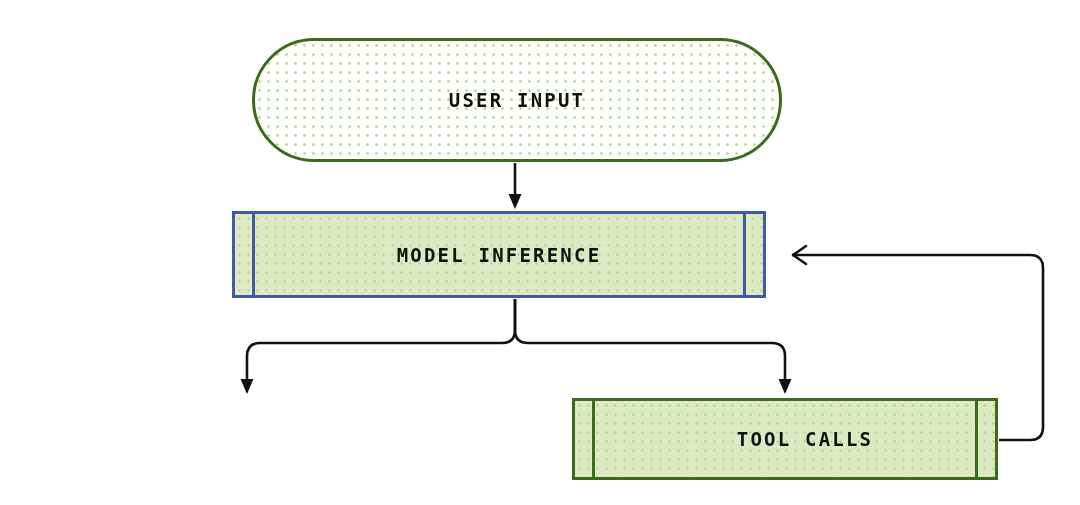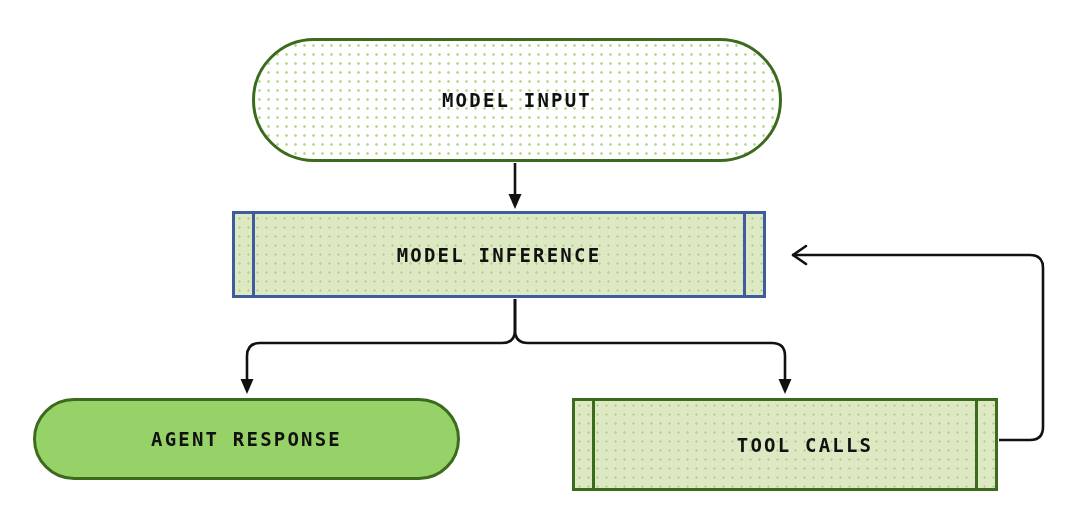--- a/index.html
+++ b/index.html
@@ -84,21 +84,21 @@
     border: 3px solid #3d6b1e;
     border-radius: 41px;
     background: #97d269;
   }
 
   
   #node-tool-calls {
     left: 572px;
     top: 398px;
     width: 426px;
-    height: 93px;
+    height: 82px;
     border: 3px solid #3d6b1e;
     background-color: #dde9c2;
     background-image: radial-gradient(#bfd09a 1.25px, transparent 1.35px);
     background-size: 9px 9px;
     padding-left: 40px;
   }
   #node-tool-calls .bar-left,
   #node-tool-calls .bar-right {
     position: absolute;
     top: 0;
@@ -172,32 +172,29 @@
       <path class="edge-line" d="M 999,440 L 1030,440
                Q 1043,440 1043,427
                L 1043,268
                Q 1043,255 1030,255
                L 792,255"></path>
       <path class="edge-head-open" d="M 806,246 L 793,255 L 806,264"></path>
     </g>
   </svg>
 
   <div class="node" id="node-user-input">
-    <span class="node-label">MODEL INPUT</span>
+    <span class="node-label">USER INPUT</span>
   </div>
 
   <div class="node" id="node-model-inference">
     <span class="bar-left"></span>
     <span class="bar-right"></span>
     <span class="node-label">MODEL INFERENCE</span>
   </div>
 
-  <div class="node" id="node-agent-response">
-    <span class="node-label">AGENT RESPONSE</span>
-  </div>
 
   <div class="node" id="node-tool-calls">
     <span class="bar-left"></span>
     <span class="bar-right"></span>
     <span class="node-label">TOOL CALLS</span>
   </div>
 
 </div>
 
 </body></html>

